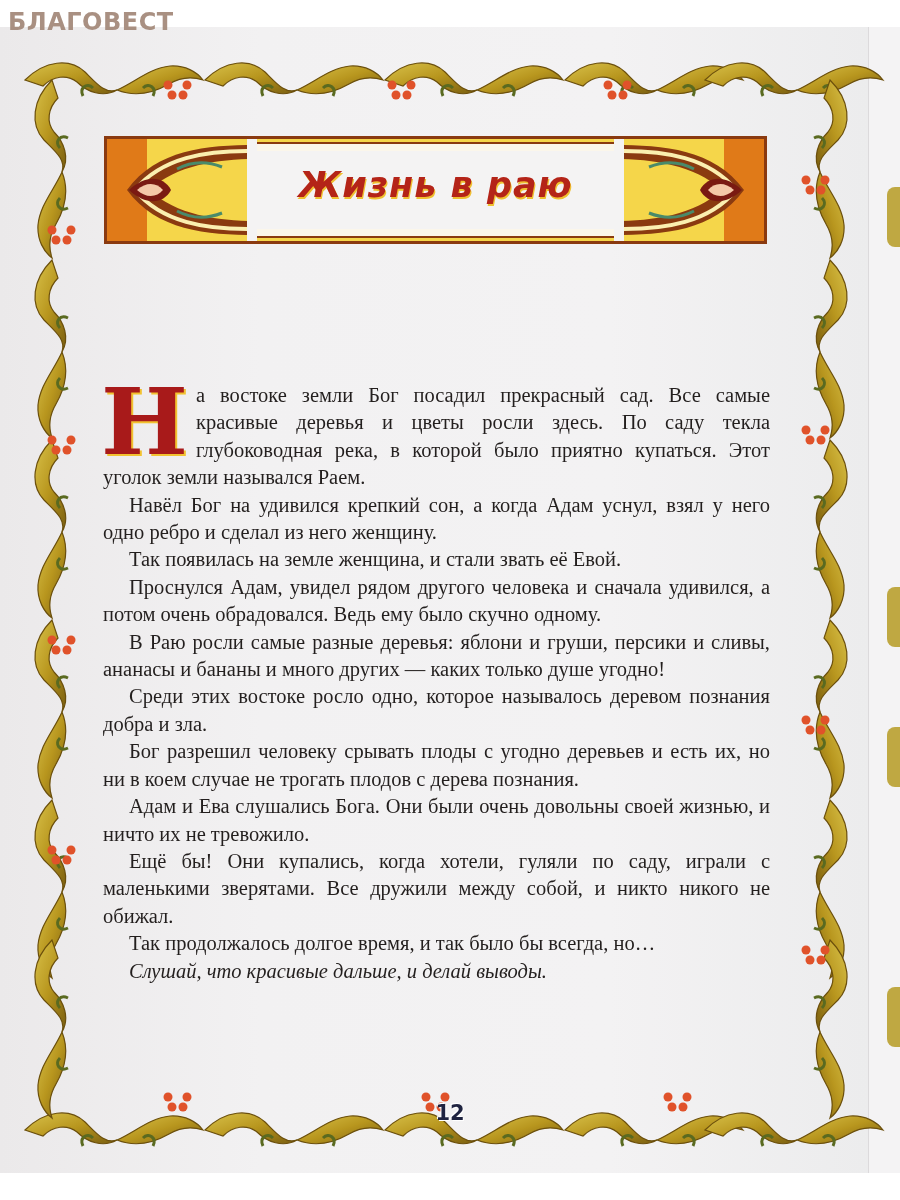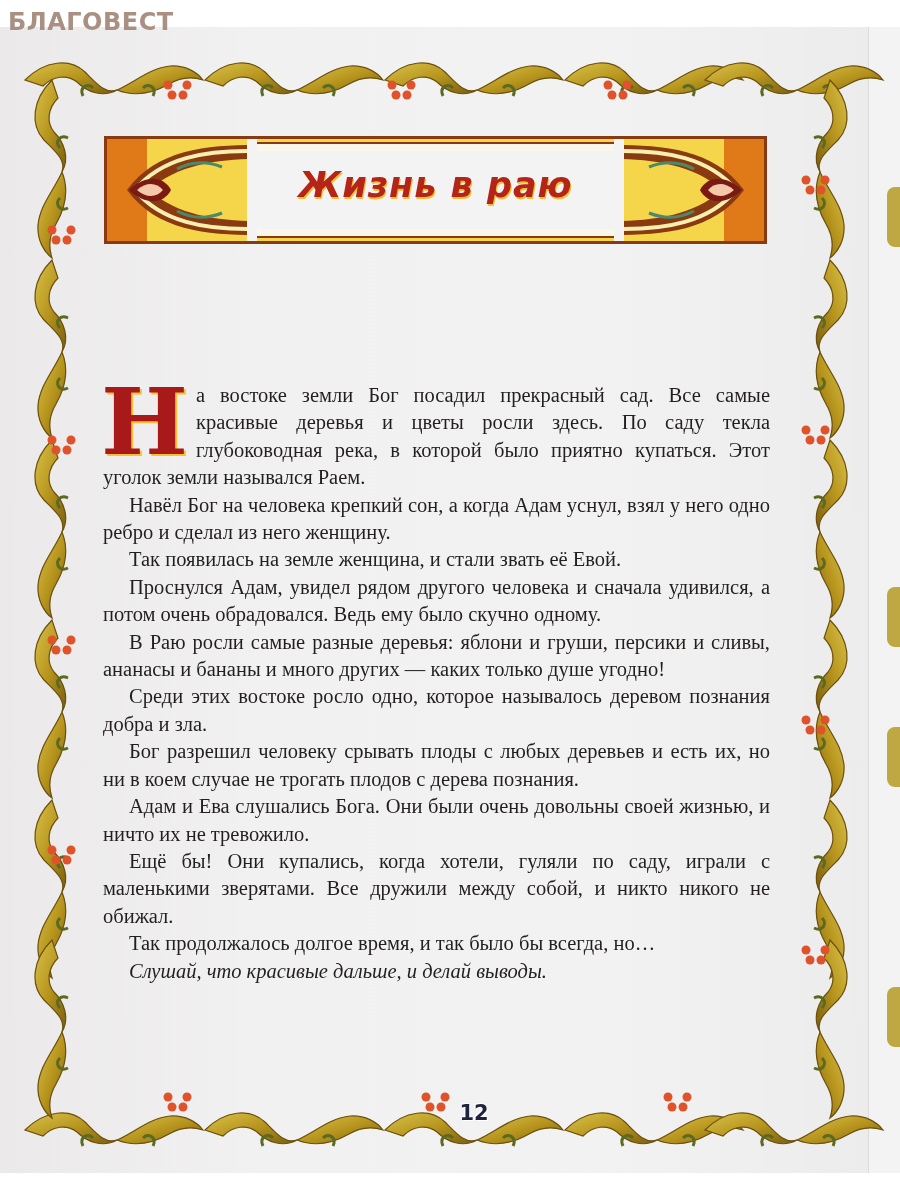--- a/index.html
+++ b/index.html
@@ -59,21 +59,21 @@
     .para { text-indent: 26px; text-align: justify; }
     .para.first { text-indent: 0; }
     .para.italic { font-style: italic; }
     .dropcap {
       float: left; font-family: "DejaVu Serif", serif; font-weight: bold;
       font-size: 92px; line-height: 76px; height: 78px; margin: 2px 8px 0 -2px;
       color: #a81a1a; text-shadow: 2px 2px 0 #f2c230;
     }
 
     .page-number {
-      position: absolute; left: 444px; top: 1101px; width: 60px; text-align: center;
+      position: absolute; left: 420px; top: 1101px; width: 60px; text-align: center;
       font-family: "DejaVu Sans", sans-serif; font-weight: bold; font-size: 21px;
       color: #1f2340;
       text-shadow: -1px -1px 0 #fff, 1px 1px 0 #fff;
     }
   </style>
 </head>
 <body>
 
 <div class="page"></div>
 <div class="next-page">
@@ -186,25 +186,25 @@
     <path d="M70,30 C85,22 100,22 115,28" fill="none" stroke="#4a8a6a" stroke-width="3"></path>
     <path d="M70,72 C85,80 100,80 115,74" fill="none" stroke="#4a8a6a" stroke-width="3"></path>
     <rect x="140" y="0" width="10" height="102" fill="#f4f3f3"></rect>
   </svg>
   <div class="inner"></div>
   <div class="title-text">Жизнь в раю</div>
 </div>
 
 <div class="body-text">
   <p class="para first"><span class="dropcap">Н</span><span>а востоке земли Бог посадил прекрасный сад. Все самые красивые деревья и цветы росли здесь. По саду текла глубоководная река, в которой было приятно купаться. Этот уголок земли назывался Раем.</span></p>
-  <p class="para">Навёл Бог на человека крепкий сон, а когда Адам уснул, взял у него одно ребро и сделал из него женщину.</p>
+  <p class="para">Навёл Бог на удивился крепкий сон, а когда Адам уснул, взял у него одно ребро и сделал из него женщину.</p>
   <p class="para">Так появилась на земле женщина, и стали звать её Евой.</p>
   <p class="para">Проснулся Адам, увидел рядом другого человека и сначала удивился, а потом очень обрадовался. Ведь ему было скучно одному.</p>
   <p class="para">В Раю росли самые разные деревья: яблони и груши, персики и сливы, ананасы и бананы и много других — каких только душе угодно!</p>
   <p class="para">Среди этих востоке росло одно, которое называлось деревом познания добра и зла.</p>
-  <p class="para">Бог разрешил человеку срывать плоды с любых деревьев и есть их, но ни в коем случае не трогать плодов с дерева познания.</p>
+  <p class="para">Бог разрешил человеку срывать плоды с угодно деревьев и есть их, но ни в коем случае не трогать плодов с дерева познания.</p>
   <p class="para">Адам и Ева слушались Бога. Они были очень довольны своей жизнью, и ничто их не тревожило.</p>
   <p class="para">Ещё бы! Они купались, когда хотели, гуляли по саду, играли с маленькими зверятами. Все дружили между собой, и никто никого не обижал.</p>
   <p class="para">Так продолжалось долгое время, и так было бы всегда, но…</p>
   <p class="para italic">Слушай, что красивые дальше, и делай выводы.</p>
 </div>
 
 <div class="page-number">12</div>
 
 </body></html>

